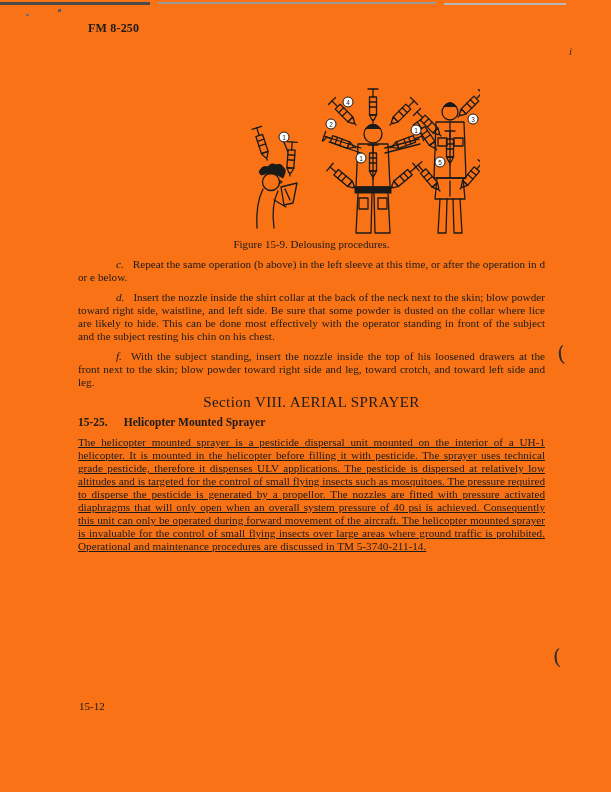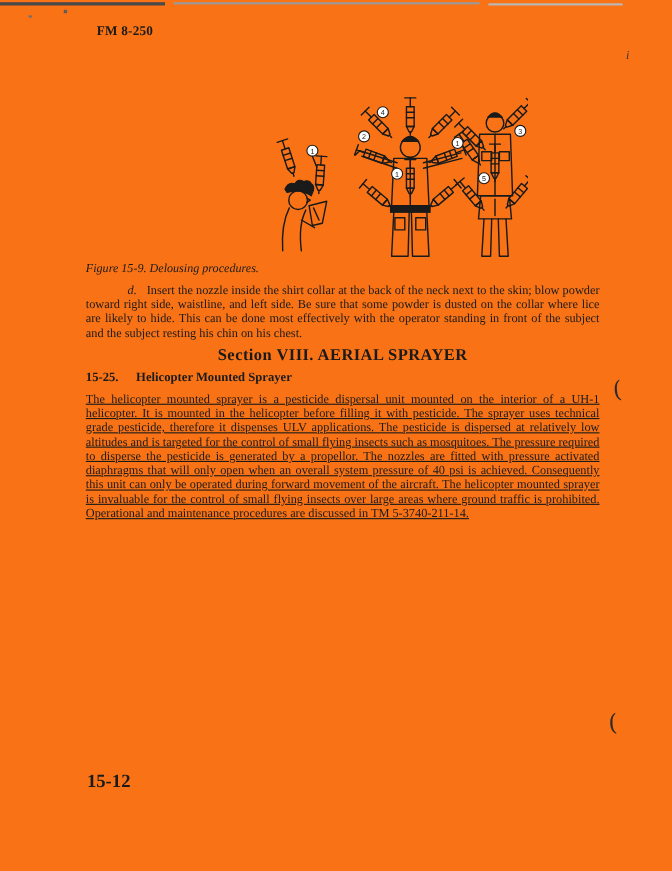--- a/index.html
+++ b/index.html
@@ -30,41 +30,41 @@
   .fig .ln { stroke:#1a1a1a; fill:none; stroke-width:1.3; stroke-linecap:round; stroke-linejoin:round; }
   .fig .fl { stroke:#1a1a1a; fill:#1a1a1a; }
   .fig .callout-circle { fill:#ffffff; stroke:#1a1a1a; stroke-width:1; }
   .fig .callout-num {
     font-family:"Liberation Sans","DejaVu Sans",sans-serif;
     font-size:6.5px; fill:#1a1a1a; text-anchor:middle; stroke:none;
   }
 
   .caption {
     position:absolute; left:78px; top:238px; width:467px;
-    font-style:italic; font-size:11px;
+    text-align:center; font-size:11px;
   }
 
   .col {
     position:absolute; left:78px; top:258px; width:467px;
     font-size:11.2px; line-height:13px; text-align:justify;
   }
   .col p { margin:0 0 7px 0; text-indent:38px; }
   .plabel { font-style:italic; margin-right:9px; }
 
   .sec-head {
-    text-align:center; font-weight:bold; font-size:15px;
+    text-align:center; font-weight:normal; font-size:15px;
     letter-spacing:.4px; margin:10px 0 0 0; text-indent:0 !important;
   }
   .sub-head { font-weight:bold; font-size:11.5px; margin:13px 0 0 0; text-indent:0 !important;font-family:Liberation Serif, serif; }
   .sub-num  { margin-right:16px; }
   .body-para { margin-top:11px; text-indent:0 !important;text-decoration:underline; }
 
   .page-num {
     position:absolute; left:79px; top:700px;
-    font-weight:bold; font-size:17px;
+    font-weight:normal; font-size:11px;
   }
 
   .paren {
     position:absolute; font-size:21px; color:#2b2b2b;
     font-family:"DejaVu Serif",serif; font-weight:300;
   }
   .paren-1 { left:557px; top:342px; transform:rotate(-5deg); }
   .paren-2 { left:553px; top:645px; transform:rotate(-3deg); }
 </style>
 </head>
@@ -162,21 +162,23 @@
         <text x="245" y="35.6" class="callout-num">3</text>
         <circle cx="212" cy="76" r="5" class="callout-circle"></circle>
         <text x="212" y="78.6" class="callout-num">5</text>
       </g>
     </svg>
   </div>
 
   <div class="caption">Figure 15-9. Delousing procedures.</div>
 
   <div class="col">
+    <p><span class="plabel">c.</span><span>Repeat the same operation (b above) in the left sleeve at this time, or after the operation in d or e below.</span></p>
     <p><span class="plabel">d.</span><span>Insert the nozzle inside the shirt collar at the back of the neck next to the skin; blow powder toward right side, waistline, and left side. Be sure that some powder is dusted on the collar where lice are likely to hide. This can be done most effectively with the operator standing in front of the subject and the subject resting his chin on his chest.</span></p>
+    <p><span class="plabel">f.</span><span>With the subject standing, insert the nozzle inside the top of his loosened drawers at the front next to the skin; blow powder toward right side and leg, toward crotch, and toward left side and leg.</span></p>
 
     <p class="sec-head">Section VIII. AERIAL SPRAYER</p>
 
     <p class="sub-head"><span class="sub-num">15-25.</span><span>Helicopter Mounted Sprayer</span></p>
 
     <p class="body-para">The helicopter mounted sprayer is a pesticide dispersal unit mounted on the interior of a UH-1 helicopter. It is mounted in the helicopter before filling it with pesticide. The sprayer uses technical grade pesticide, therefore it dispenses ULV applications. The pesticide is dispersed at relatively low altitudes and is targeted for the control of small flying insects such as mosquitoes. The pressure required to disperse the pesticide is generated by a propellor. The nozzles are fitted with pressure activated diaphragms that will only open when an overall system pressure of 40 psi is achieved. Consequently this unit can only be operated during forward movement of the aircraft. The helicopter mounted sprayer is invaluable for the control of small flying insects over large areas where ground traffic is prohibited. Operational and maintenance procedures are discussed in TM 5-3740-211-14.</p>
   </div>
 
   <div class="page-num">15-12</div>
 

